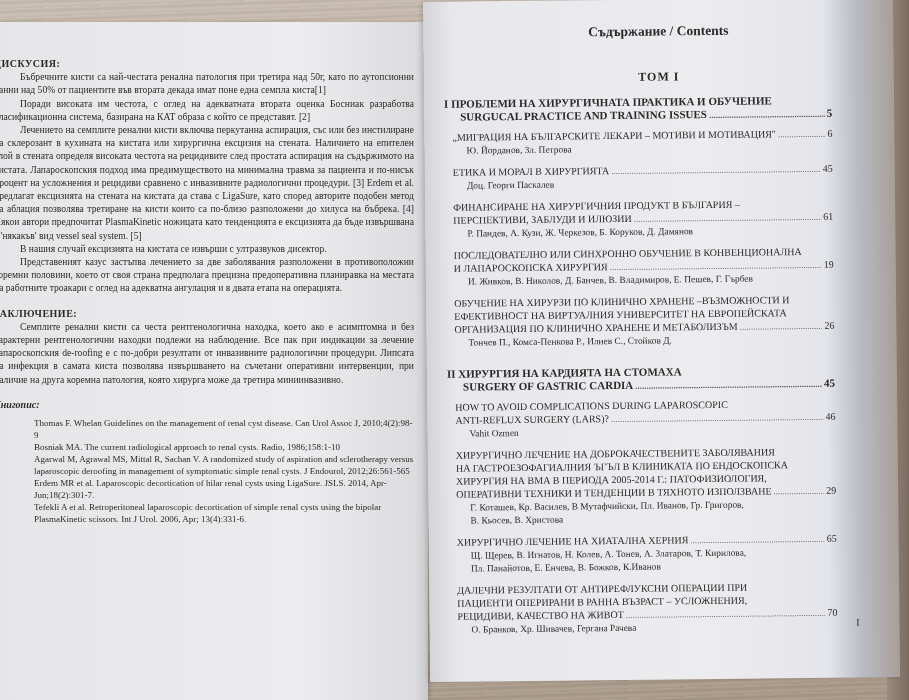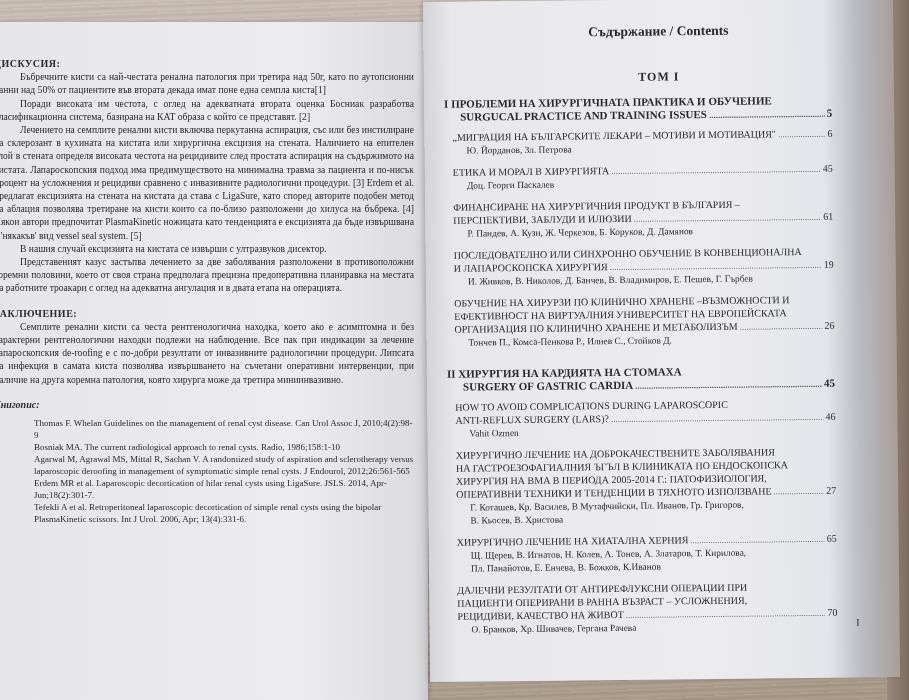--- a/index.html
+++ b/index.html
@@ -168,21 +168,21 @@
         </div>
       <div class="authors">Vahit  Ozmen</div>
     </div>
     <div class="entry">
       <div class="plain">ХИРУРГИЧНО ЛЕЧЕНИЕ НА ДОБРОКАЧЕСТВЕНИТЕ ЗАБОЛЯВАНИЯ</div>
       <div class="plain">НА ГАСТРОЕЗОФАГИАЛНИЯ ЪГЪЛ В КЛИНИКАТА ПО ЕНДОСКОПСКА</div>
       <div class="plain">ХИРУРГИЯ НА ВМА В ПЕРИОДА 2005-2014 Г.: ПАТОФИЗИОЛОГИЯ,</div>
       <div class="line">
           <span class="txt">ОПЕРАТИВНИ ТЕХНИКИ И ТЕНДЕНЦИИ В ТЯХНОТО ИЗПОЛЗВАНЕ</span>
           <span class="dots"></span>
-          <span class="pg">27</span>
+          <span class="pg">29</span>
         </div>
       <div class="authors">Г. Коташев, Кр. Василев, В Мутафчийски, Пл. Иванов, Гр. Григоров,</div>
       <div class="authors">В. Кьосев, В. Христова</div>
     </div>
     <div class="entry">
       <div class="line">
           <span class="txt">ХИРУРГИЧНО ЛЕЧЕНИЕ НА ХИАТАЛНА ХЕРНИЯ</span>
           <span class="dots"></span>
           <span class="pg">65</span>
         </div>

